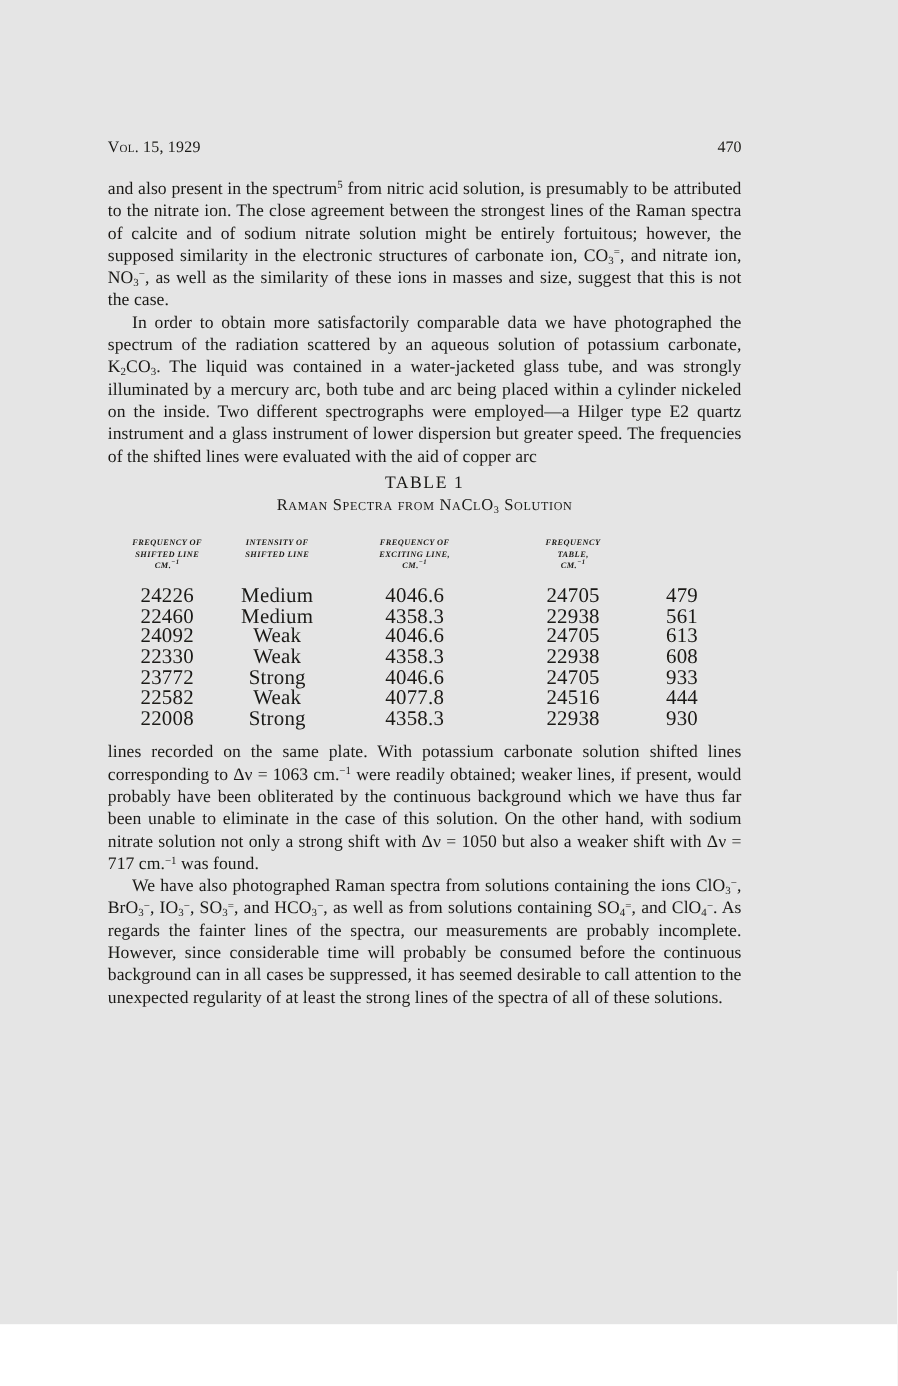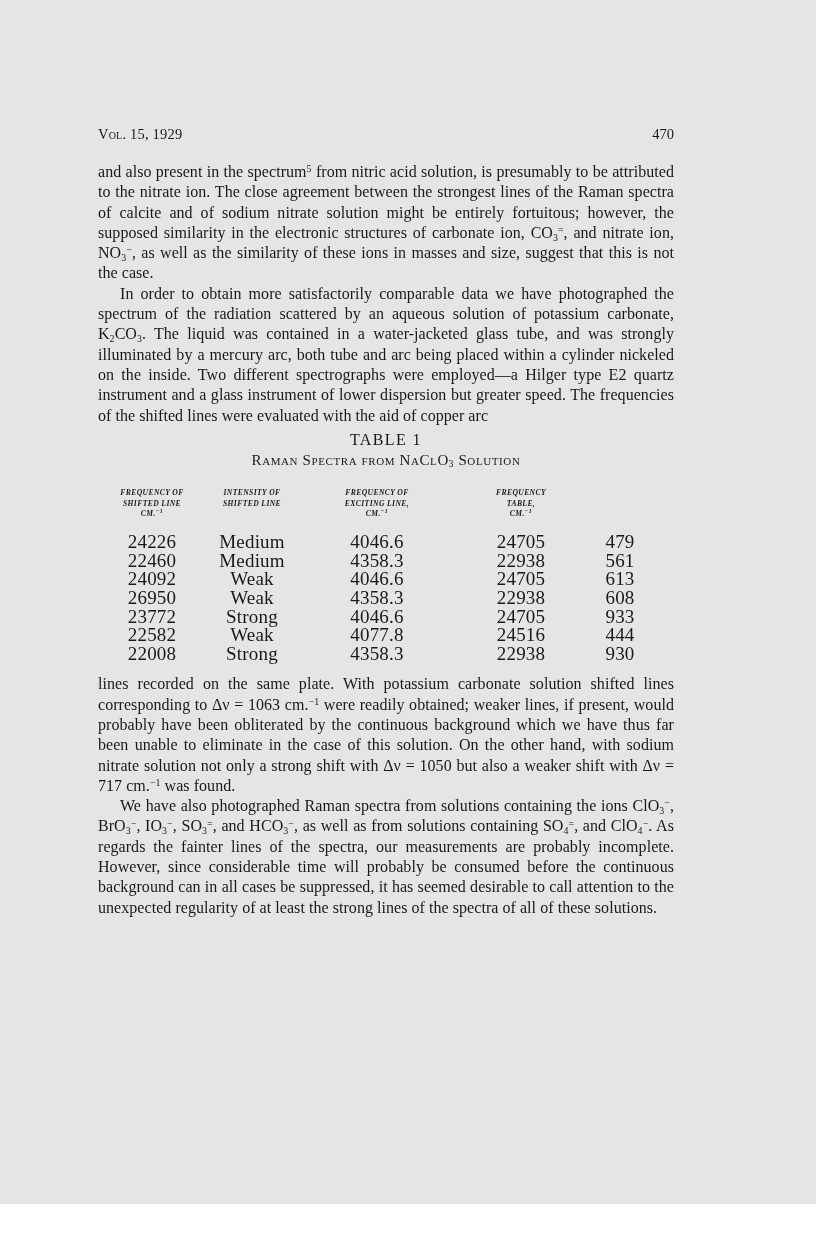--- a/index.html
+++ b/index.html
@@ -147,21 +147,21 @@
               <div class="td">561</div>
             </div>
             <div class="tr tgrid">
               <div class="td">24092</div>
               <div class="td">Weak</div>
               <div class="td">4046.6</div>
               <div class="td">24705</div>
               <div class="td">613</div>
             </div>
             <div class="tr tgrid">
-              <div class="td">26950</div>
+              <div class="td">22330</div>
               <div class="td">Weak</div>
               <div class="td">4358.3</div>
               <div class="td">22938</div>
               <div class="td">608</div>
             </div>
             <div class="tr tgrid">
               <div class="td">23772</div>
               <div class="td">Strong</div>
               <div class="td">4046.6</div>
               <div class="td">24705</div>

